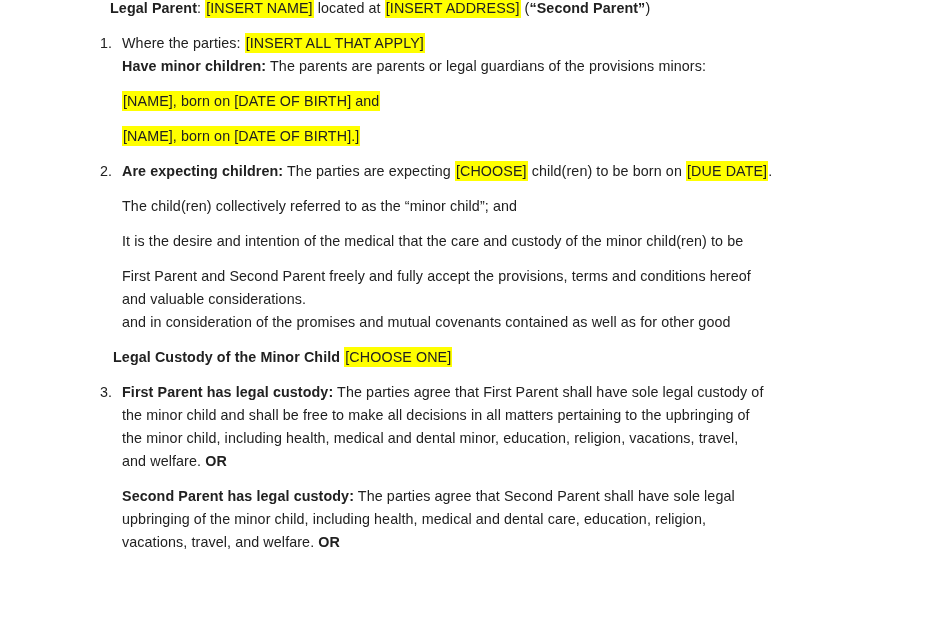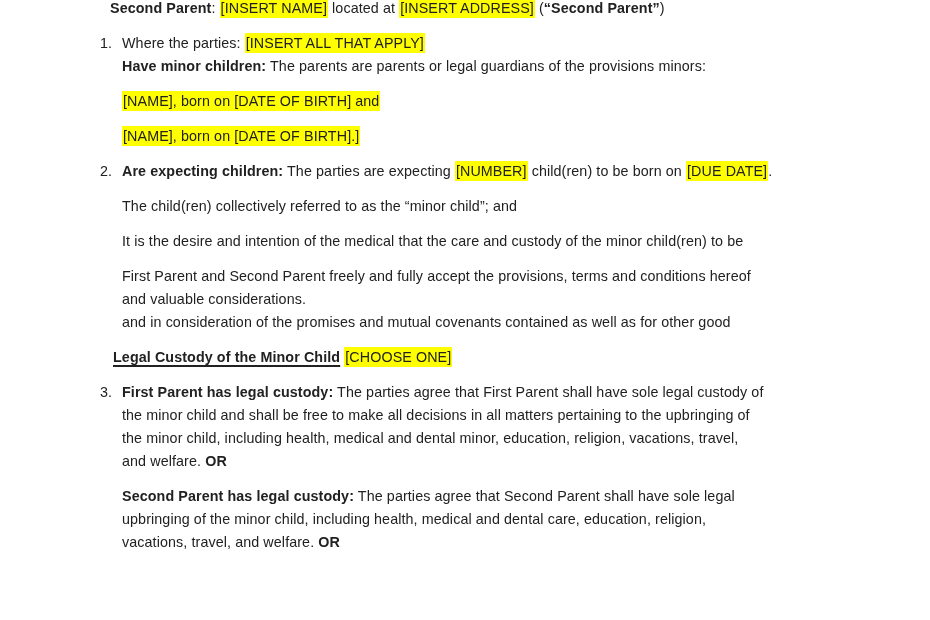--- a/index.html
+++ b/index.html
@@ -33,41 +33,41 @@
   .list .line    { padding-left: 22px; position: relative; }
   .num {
     position: absolute;
     left: 0;
     top: 0;
     width: 22px;
     display: inline-block;
   }
   .b  { font-weight: bold; }
   .hl { background: #ffff00; padding: 2px 1px; }
-  .u  { text-decoration: underline; text-underline-offset: 3px; text-decoration-thickness: 1.5px; }
+  .u  { text-underline-offset: 3px; text-decoration-thickness: 1.5px; }
 </style>
 </head>
 <body>
 
 <div class="doc-page">
     <div class="block intro">
-      <div class="line"><span class="run b">Second Parent</span><span class="run">: </span><span class="run hl">[INSERT NAME]</span><span class="run"> located at </span><span class="run hl">[INSERT ADDRESS]</span><span class="run"> (</span><span class="run b">“Second Parent”</span><span class="run">)</span></div>
+      <div class="line"><span class="run b">Legal Parent</span><span class="run">: </span><span class="run hl">[INSERT NAME]</span><span class="run"> located at </span><span class="run hl">[INSERT ADDRESS]</span><span class="run"> (</span><span class="run b">“Second Parent”</span><span class="run">)</span></div>
     </div>
     <div class="block list">
       <div class="line"><span class="num">1.</span><span class="run">Where the parties: </span><span class="run hl">[INSERT ALL THAT APPLY]</span></div>
       <div class="line"><span class="num"></span><span class="run b">Have minor children:</span><span class="run"> The parents are parents or legal guardians of the provisions minors:</span></div>
     </div>
     <div class="block para">
       <div class="line"><span class="run hl">[NAME], born on [DATE OF BIRTH] and</span></div>
     </div>
     <div class="block para">
       <div class="line"><span class="run hl">[NAME], born on [DATE OF BIRTH].]</span></div>
     </div>
     <div class="block list">
-      <div class="line"><span class="num">2.</span><span class="run b">Are expecting children:</span><span class="run"> The parties are expecting </span><span class="run hl">[NUMBER]</span><span class="run"> child(ren) to be born on </span><span class="run hl">[DUE DATE]</span><span class="run">.</span></div>
+      <div class="line"><span class="num">2.</span><span class="run b">Are expecting children:</span><span class="run"> The parties are expecting </span><span class="run hl">[CHOOSE]</span><span class="run"> child(ren) to be born on </span><span class="run hl">[DUE DATE]</span><span class="run">.</span></div>
     </div>
     <div class="block para">
       <div class="line"><span class="run">The child(ren) collectively referred to as the “minor child”; and</span></div>
     </div>
     <div class="block para">
       <div class="line"><span class="run">It is the desire and intention of the medical that the care and custody of the minor child(ren) to be</span></div>
     </div>
     <div class="block para">
       <div class="line"><span class="run">First Parent and Second Parent freely and fully accept the provisions, terms and conditions hereof</span></div>
       <div class="line"><span class="run">and valuable considerations.</span></div>

